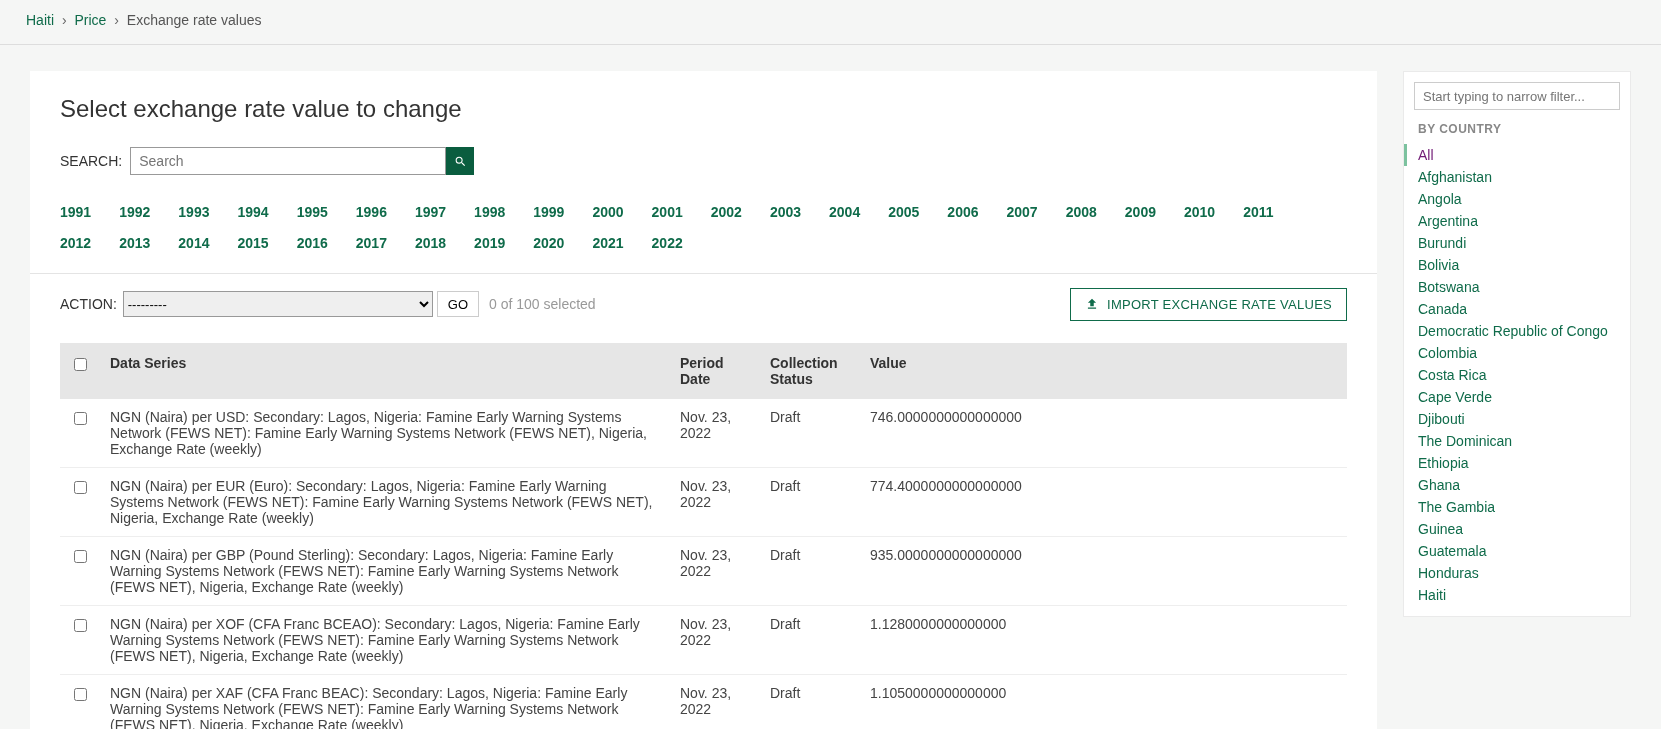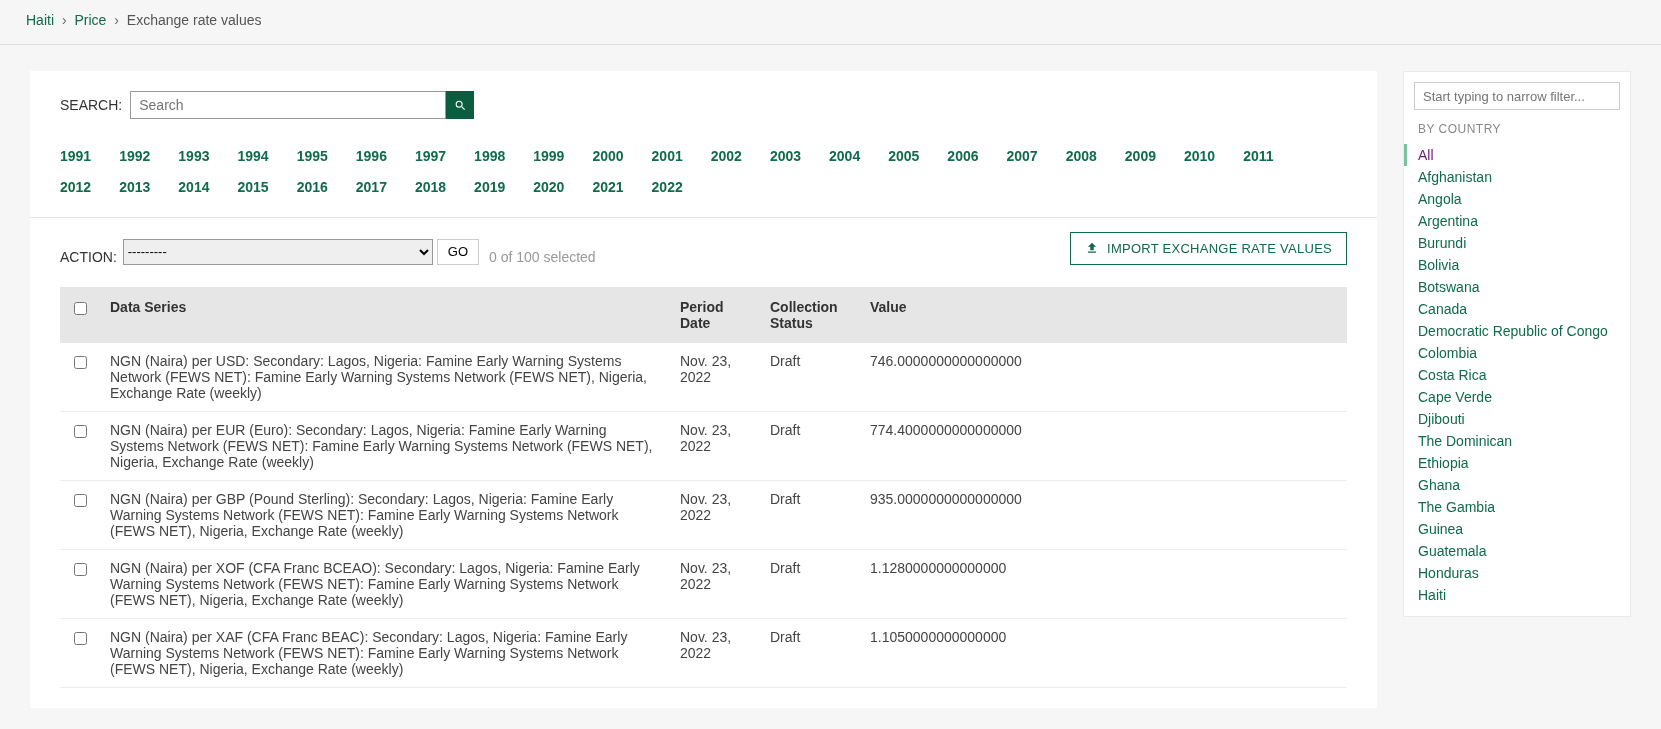--- a/index.html
+++ b/index.html
@@ -19,21 +19,21 @@
   .search-row label { margin-right: 8px; font-size: 14px; color: #333; }
   .search-row input[type="text"] { width: 316px; height: 28px; border: 1px solid #999; padding: 3px 8px; font-size: 14px; }
   .search-btn { height: 28px; width: 28px; background: #0a5d3f; border: none; color: #fff; display: inline-flex; align-items: center; justify-content: center; cursor: pointer; }
   .search-btn svg { fill: #fff; }
   
   .year-links { line-height: 2.2; margin-bottom: 14px; }
   .year-links a { color: #0f6b4a; font-weight: 600; font-size: 14px; margin-right: 28px; display: inline-block; }
   
   .divider { border-top: 1px solid #e4e4e4; margin: 0 -30px 14px; }
   
-  .action-row { display: flex; align-items: flex-end; margin-bottom: 22px; position: relative; }
+  .action-row { display: flex; align-items: center; margin-bottom: 22px; position: relative; }
   .action-row label { margin-right: 6px; font-size: 14px; }
   .action-row select { height: 26px; width: 310px; border: 1px solid #999; font-size: 13px; }
   .go-btn { height: 26px; padding: 0 10px; margin-left: 4px; border: 1px solid #ccc; background: #fff; cursor: pointer; font-size: 13px; }
   .sel-count { margin-left: 10px; color: #999; font-size: 14px; }
   .import-btn { margin-left: auto; border: 1px solid #0f6b4a; color: #0f6b4a; background: #fff; padding: 8px 14px; font-size: 13px; font-weight: 500; cursor: pointer; display: inline-flex; align-items: center; letter-spacing: 0.02em; }
   .import-btn svg { margin-right: 8px; fill: #0f6b4a; }
   
   table.results { width: 100%; border-collapse: collapse; font-size: 14px; }
   table.results th { background: #e6e6e6; text-align: left; padding: 12px 10px; font-weight: 700; color: #333; vertical-align: top; }
   table.results th.cb { width: 40px; text-align: center; }
@@ -42,40 +42,41 @@
   
   .side-panel { width: 228px; flex: none; display: flex; flex-direction: column; gap: 18px; }
   .hide-filter-btn { border: 1px solid #ccc; background: #fff; color: #0f6b4a; padding: 9px 10px; width: 100%; display: flex; align-items: center; justify-content: center; cursor: pointer; font-size: 12px; font-weight: 500; letter-spacing: 0.05em; }
   .hide-filter-btn svg { margin-right: 14px; fill: #666; }
   
   .filter-box { background: #fff; border: 1px solid #eaeaea; }
   .filter-box h2 { margin: 0; padding: 9px 14px; background: #e3efea; color: #355a4c; font-size: 14px; font-weight: 500; letter-spacing: 0.04em; }
   .filter-input { margin: 10px 10px 12px; }
   .filter-input input { width: 100%; height: 28px; border: 1px solid #ccc; padding: 4px 8px; font-size: 13px; color: #888; }
   .filter-group { padding: 0 14px 10px; }
-  .filter-group h3 { margin: 6px 0 8px; font-size: 12px; color: #888; font-weight: 400; letter-spacing: 0.04em; }
+  .filter-group h3 { margin: 6px 0 8px; font-size: 12px; color: #888; font-weight: 700; letter-spacing: 0.04em; }
   .filter-group ul { list-style: none; margin: 0; padding: 0; }
   .filter-group li { margin: 0; }
   .filter-group li a { display: block; padding: 3px 0; color: #0f6b4a; font-size: 14px; }
   .filter-group li.selected { border-left: 3px solid #7cc29f; margin-left: -14px; padding-left: 11px; }
   .filter-group li.selected a { color: #701a75; }
 </style>
 </head>
 <body>
 
 <div class="breadcrumbs">
   <a href="#">Haiti</a>
   <span class="sep">›</span>
   <a href="#">Price</a>
   <span class="sep">›</span>
   <span class="current">Exchange rate values</span>
 </div>
 
 <div class="page-wrapper">
   <div class="main-panel">
+    <h1>Select exchange rate value to change</h1>
 
     <div class="search-row">
       <label>SEARCH:</label>
       <input type="text" placeholder="Search" style="">
       <button class="search-btn">
         <svg width="13" height="13" viewBox="0 0 24 24">
             <path d="M15.5 14h-.79l-.28-.27A6.471 6.471 0 0016 9.5 6.5 6.5 0 109.5 16c1.61 0 3.09-.59 4.23-1.57l.27.28v.79l5 4.99L20.49 19l-4.99-5zm-6 0C7.01 14 5 11.99 5 9.5S7.01 5 9.5 5 14 7.01 14 9.5 11.99 14 9.5 14z"></path>
           </svg>
       </button>
     </div>

